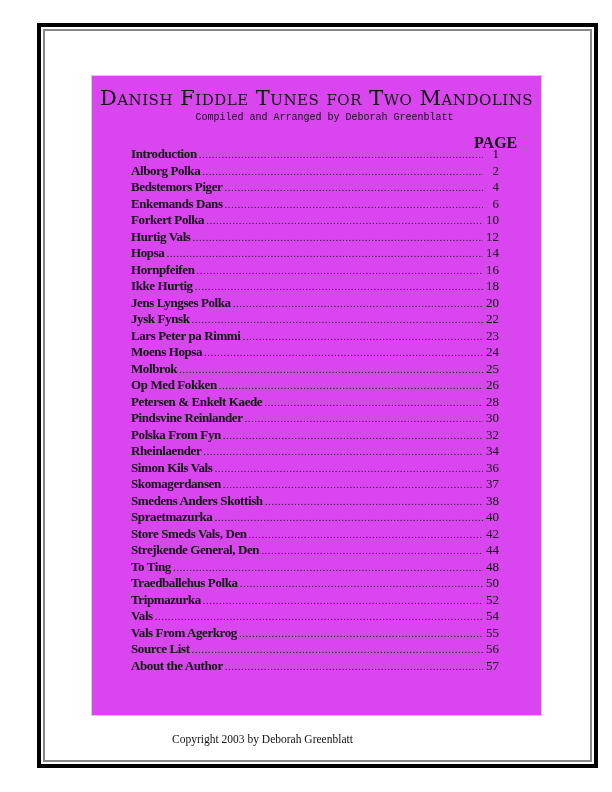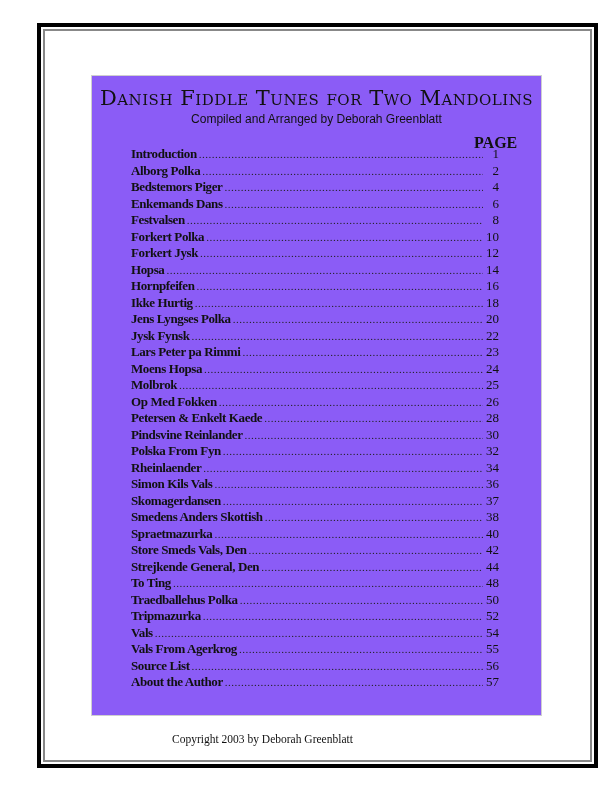--- a/index.html
+++ b/index.html
@@ -3,26 +3,26 @@
   <meta charset="utf-8">
   <style>
     html, body { margin: 0; padding: 0; background: #ffffff; }
     body { width: 612px; height: 792px; position: relative; overflow: hidden;
            font-family: "Liberation Serif", "DejaVu Serif", serif; color: #111; }
     .outer-frame { position: absolute; left: 37px; top: 23px; width: 553px; height: 737px;
                    border: 4px solid #000; }
     .inner-frame { position: absolute; left: 2px; top: 2px; right: 2px; bottom: 2px;
                    border: 2px solid #888; }
     .content-box { position: absolute; left: 91px; top: 75px; width: 449px; height: 639px;
-                   border: 1px solid #cfcfcf; background: #8b5cf6; }
+                   border: 1px solid #cfcfcf; background: #d946ef; }
     .title { position: absolute; left: 0; width: 100%; top: 10px; text-align: center;
              font-family: "DejaVu Serif", serif; font-size: 21px; letter-spacing: 0.5px;
              font-variant: small-caps; color: #111; white-space: nowrap; }
-    .subtitle { position: absolute; left: 0; width: 100%; top: 36px; text-align: center;
-                font-family: Liberation Sans, sans-serif; font-size: 12px; color: #111; white-space: nowrap; }
+    .subtitle { position: absolute; left: 8px; width: 100%; top: 36px; text-align: center;
+                font-family: Liberation Mono, monospace; font-size: 10px; color: #111; white-space: nowrap; }
     .page-header { position: absolute; left: 382px; top: 58px; width: 34px; text-align: right;
                    font-weight: bold; font-size: 16px; }
     .toc { position: absolute; left: 39px; top: 70px; width: 368px; }
     .toc-row { display: flex; align-items: baseline; height: 16.5px; font-size: 13px; line-height: 16.5px; }
     .toc-title { font-weight: bold; white-space: nowrap; letter-spacing: -0.4px; }
     .toc-leader { flex: 1; overflow: hidden; white-space: nowrap; font-size: 11px; color: #222;
                   margin: 0 2px; }
     .toc-leader::before { content: "........................................................................................................................................................................"; letter-spacing: 0.5px; }
     .toc-page { white-space: nowrap; min-width: 14px; text-align: right; }
     .copyright { position: absolute; left: 0; width: 525px; top: 733px; text-align: center;
@@ -54,31 +54,26 @@
         <span class="toc-title">Bedstemors Piger</span>
         <span class="toc-leader"></span>
         <span class="toc-page">4</span>
       </div>
       <div class="toc-row">
         <span class="toc-title">Enkemands Dans</span>
         <span class="toc-leader"></span>
         <span class="toc-page">6</span>
       </div>
       <div class="toc-row">
-        <span class="toc-title">Festvalsen</span>
-        <span class="toc-leader"></span>
-        <span class="toc-page">8</span>
-      </div>
-      <div class="toc-row">
         <span class="toc-title">Forkert Polka</span>
         <span class="toc-leader"></span>
         <span class="toc-page">10</span>
       </div>
       <div class="toc-row">
-        <span class="toc-title">Forkert Jysk</span>
+        <span class="toc-title">Hurtig Vals</span>
         <span class="toc-leader"></span>
         <span class="toc-page">12</span>
       </div>
       <div class="toc-row">
         <span class="toc-title">Hopsa</span>
         <span class="toc-leader"></span>
         <span class="toc-page">14</span>
       </div>
       <div class="toc-row">
         <span class="toc-title">Hornpfeifen</span>

